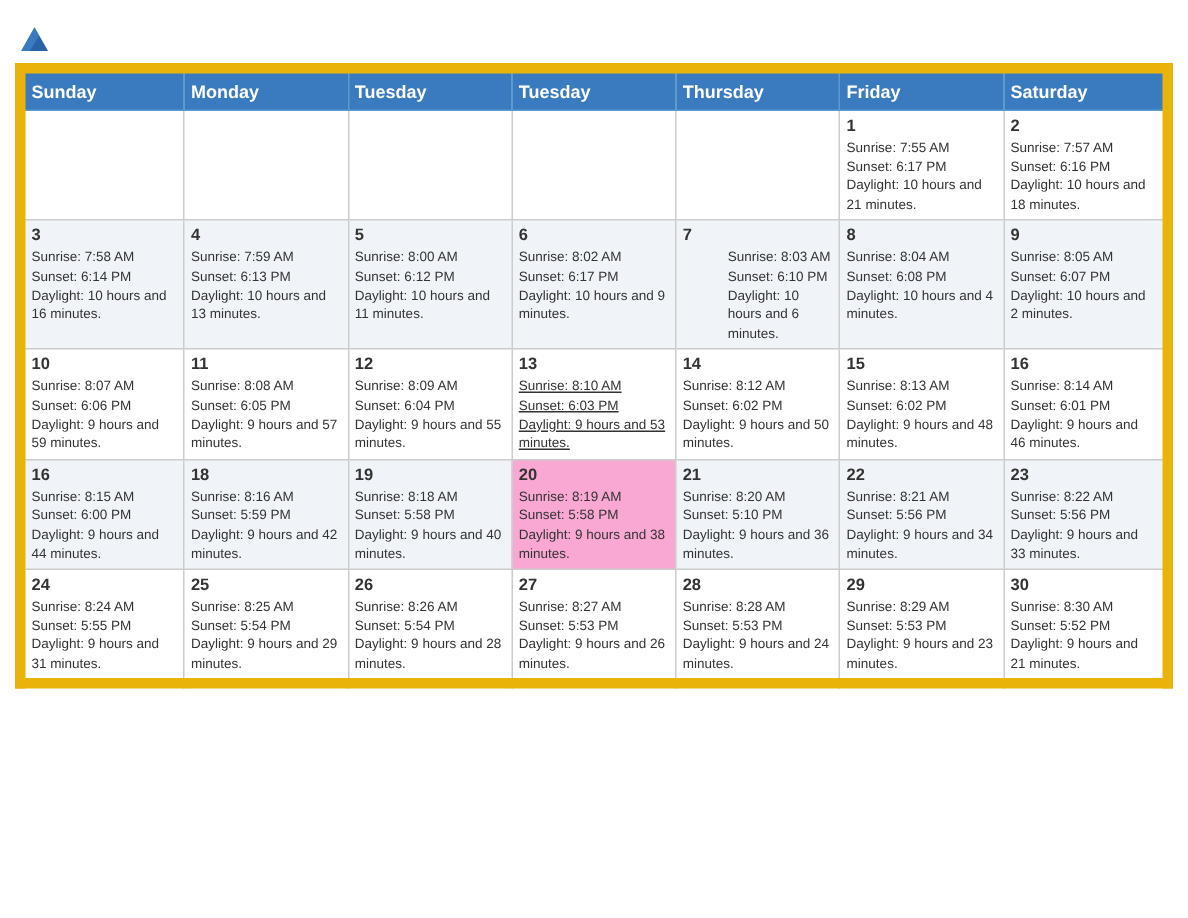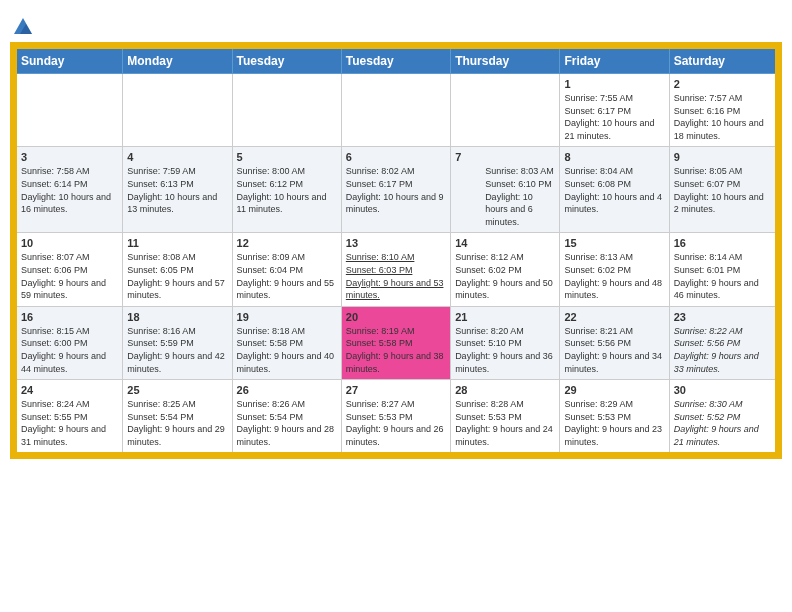--- a/index.html
+++ b/index.html
@@ -252,41 +252,41 @@
           <div class="day-info" style="white-space: pre-line;">Sunrise: 8:16 AM
 Sunset: 5:59 PM
 Daylight: 9 hours and 42 minutes.</div>
         </td>
         <td style="background: rgb(240, 244, 248);">
           <span class="day-num">19</span>
           <div class="day-info" style="white-space: pre-line;">Sunrise: 8:18 AM
 Sunset: 5:58 PM
 Daylight: 9 hours and 40 minutes.</div>
         </td>
-        <td style="background: #ec4899;">
+        <td style="background: #f9a8d4;">
           <span class="day-num">20</span>
           <div class="day-info" style="white-space: pre-line;">Sunrise: 8:19 AM
 Sunset: 5:58 PM
 Daylight: 9 hours and 38 minutes.</div>
         </td>
         <td style="background: rgb(240, 244, 248); margin-left: 36px;">
           <span class="day-num">21</span>
           <div class="day-info" style="white-space: pre-line;">Sunrise: 8:20 AM
 Sunset: 5:10 PM
 Daylight: 9 hours and 36 minutes.</div>
         </td>
         <td style="background: rgb(240, 244, 248);">
           <span class="day-num">22</span>
           <div class="day-info" style="white-space: pre-line;">Sunrise: 8:21 AM
 Sunset: 5:56 PM
 Daylight: 9 hours and 34 minutes.</div>
         </td>
         <td style="background: rgb(240, 244, 248);">
           <span class="day-num">23</span>
-          <div class="day-info" style="white-space: pre-line; font-style: italic;">Sunrise: 8:22 AM
+          <div class="day-info" style="white-space: pre-line;">Sunrise: 8:22 AM
 Sunset: 5:56 PM
 Daylight: 9 hours and 33 minutes.</div>
         </td>
       </tr>
       <tr>
         <td>
           <span class="day-num">24</span>
           <div class="day-info" style="white-space: pre-line;">Sunrise: 8:24 AM
 Sunset: 5:55 PM
 Daylight: 9 hours and 31 minutes.</div>
@@ -316,19 +316,19 @@
 Daylight: 9 hours and 24 minutes.</div>
         </td>
         <td>
           <span class="day-num">29</span>
           <div class="day-info" style="white-space: pre-line;">Sunrise: 8:29 AM
 Sunset: 5:53 PM
 Daylight: 9 hours and 23 minutes.</div>
         </td>
         <td>
           <span class="day-num">30</span>
-          <div class="day-info" style="white-space: pre-line; font-style: italic;">Sunrise: 8:30 AM
+          <div class="day-info" style="white-space: pre-line;">Sunrise: 8:30 AM
 Sunset: 5:52 PM
 Daylight: 9 hours and 21 minutes.</div>
         </td>
       </tr>
     </tbody>
 </table>
 
 </body></html>

